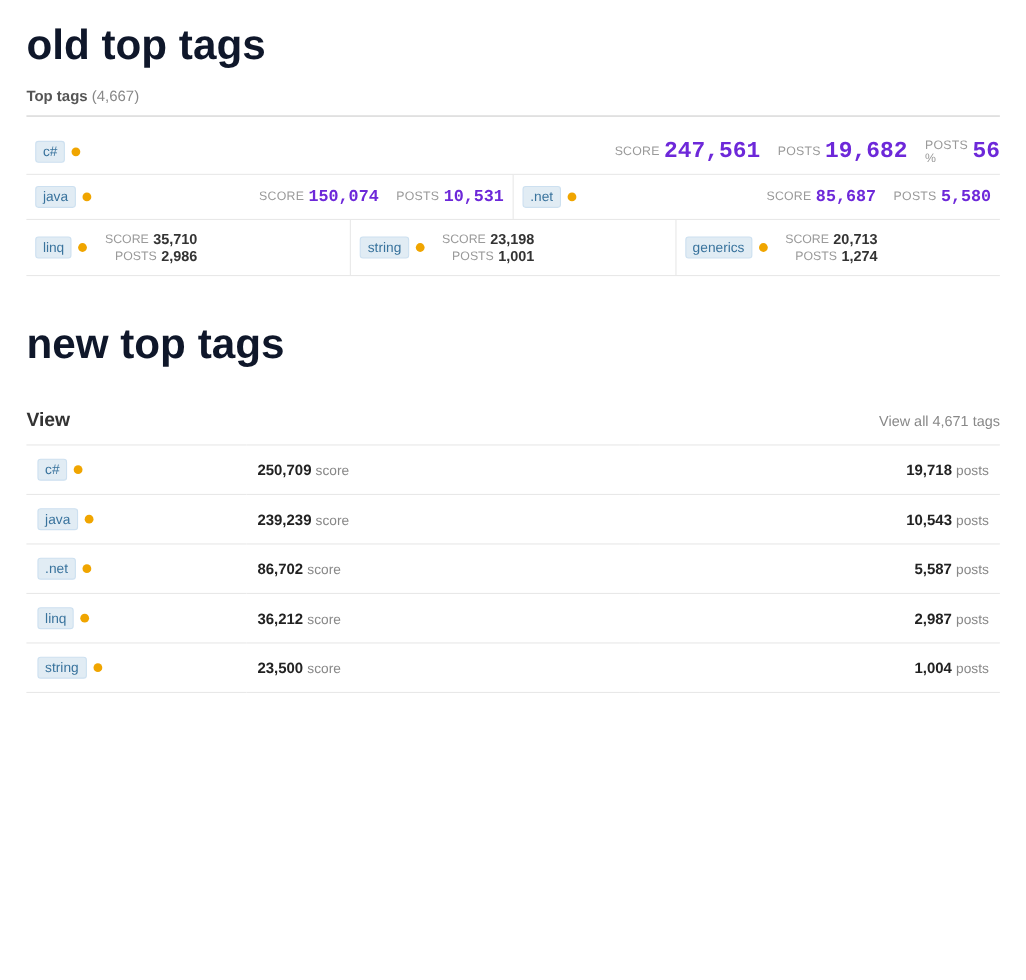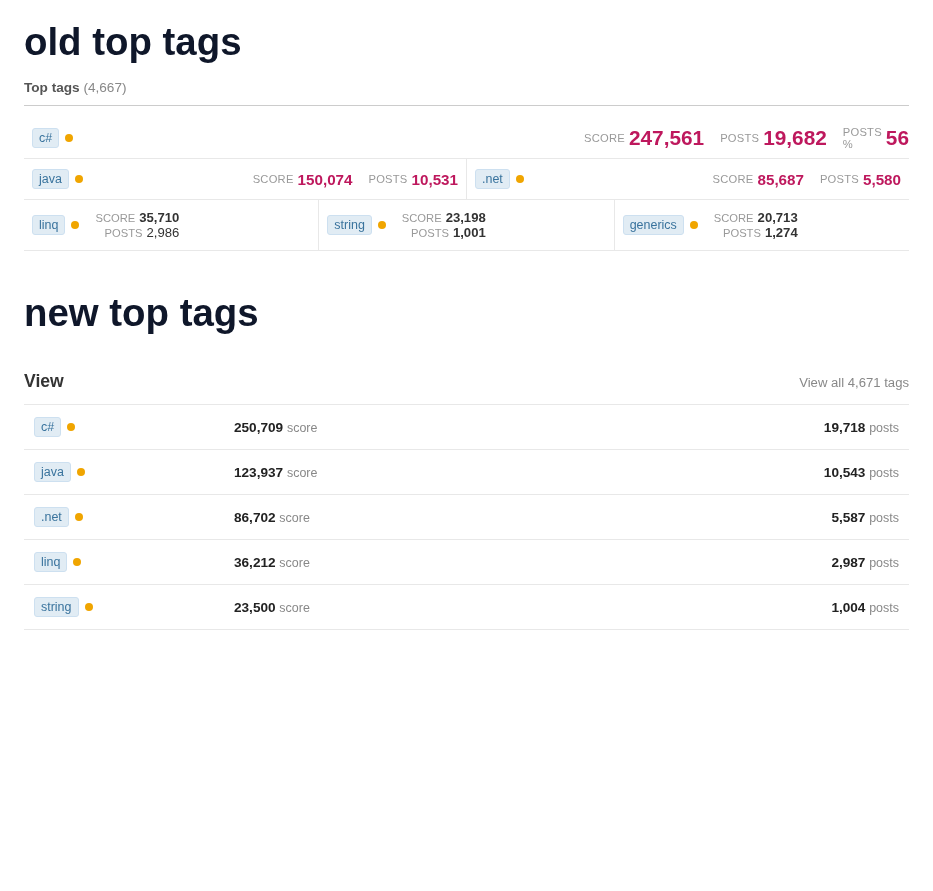--- a/index.html
+++ b/index.html
@@ -84,22 +84,23 @@
 
     .old-stats .stat-label {
       font-size: 0.7rem;
       color: #999;
       text-transform: uppercase;
       letter-spacing: 0.02em;
     }
 
     .old-stats .stat-value {
       font-weight: 700;
-      color: #be185d;
+      color: #6d28d9;
       font-size: 0.95rem;
+      font-family: Liberation Mono, monospace;
     }
 
     .old-stats .stat-value.big {
       font-size: 1.3rem;
     }
 
     .stat-block {
       display: flex;
       align-items: center;
       gap: 4px;
@@ -262,21 +263,21 @@
     <div style="flex:1; display:flex; align-items:center; padding:10px 8px;">
       <span class="tag-label">linq</span>
       <span class="dot-yellow"></span>
       <div class="stat-block-stacked" style="margin-left:8px;">
         <div class="row">
           <span style="font-size:0.7rem;color:#999;text-transform:uppercase;">SCORE</span>
           <span style="font-weight:700;font-size:0.82rem;">35,710</span>
         </div>
         <div class="row">
           <span style="font-size:0.7rem;color:#999;text-transform:uppercase;">POSTS</span>
-          <span style="font-weight:400;font-size:0.82rem;">2,986</span>
+          <span style="font-weight:700;font-size:0.82rem;">2,986</span>
         </div>
       </div>
     </div>
     <div style="flex:1; display:flex; align-items:center; padding:10px 8px; border-left:1px solid #e8e8e8;">
       <span class="tag-label">string</span>
       <span class="dot-yellow"></span>
       <div class="stat-block-stacked" style="margin-left:8px;">
         <div class="row">
           <span style="font-size:0.7rem;color:#999;text-transform:uppercase;">SCORE</span>
           <span style="font-weight:700;font-size:0.82rem;">23,198</span>
@@ -334,21 +335,21 @@
       </td>
     </tr>
         <tr>
       <td style="width:200px;">
         <div class="cell-tag">
           <span class="tag-label">java</span>
           <span class="dot-yellow"></span>
         </div>
       </td>
       <td class="score-cell">
-        <span class="stat-num">123,937</span>
+        <span class="stat-num">239,239</span>
         <span class="stat-unit"> score</span>
       </td>
       <td class="posts-cell">
         <span class="stat-num">10,543</span>
         <span class="stat-unit"> posts</span>
       </td>
     </tr>
         <tr>
       <td style="width:200px;">
         <div class="cell-tag">

